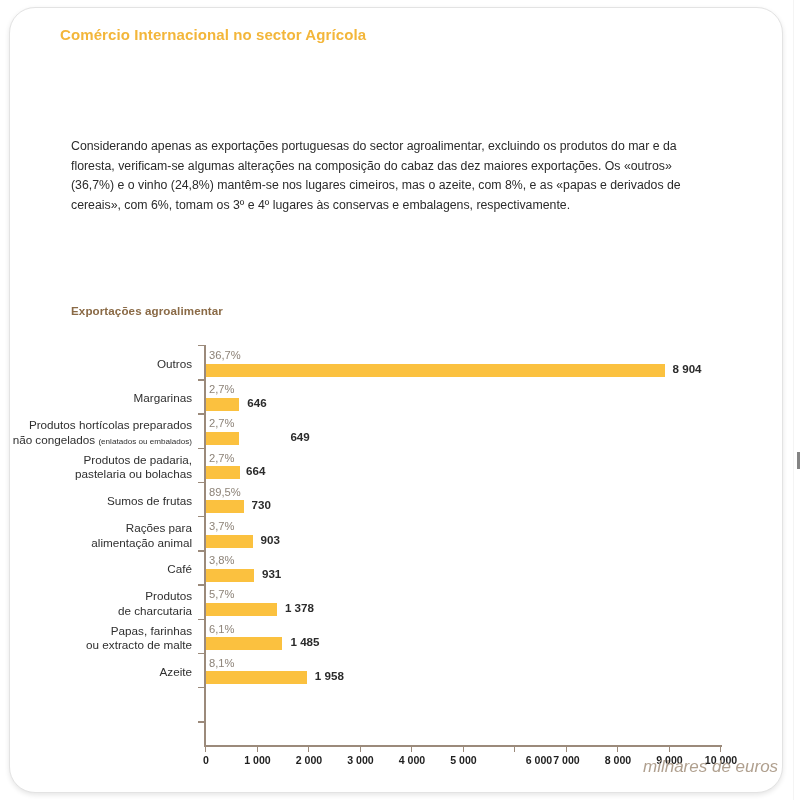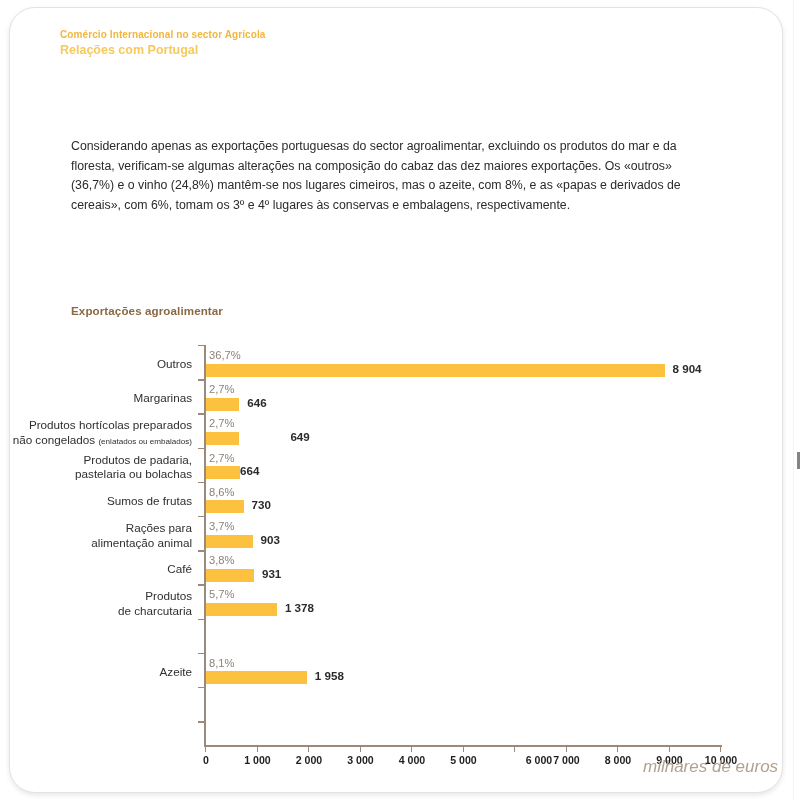--- a/index.html
+++ b/index.html
@@ -38,21 +38,21 @@
 
   
   .header {
     position: absolute;
     left: 60px;
     top: 26px;
     width: 600px;
   }
   .title-main {
     color: #f3b63a;
-    font-size: 10px;
+    font-size: 15px;
     font-weight: bold;
     letter-spacing: 0.1px;
     line-height: 17px;
     white-space: nowrap;
   }
   .title-sub {
     color: #f6c95c;
     font-size: 12.5px;
     font-weight: bold;
     line-height: 15px;
@@ -201,21 +201,20 @@
   }
 </style>
 </head>
 <body>
 
 <div id="page">
   <div class="card"></div>
 
   <div class="header">
     <div class="title-main">Comércio Internacional no sector Agrícola</div>
-    <div class="title-sub">Relações com Portugal</div>
   </div>
 
   <div class="intro">Considerando apenas as exportações portuguesas do sector agroalimentar, excluindo os produtos do mar e da floresta, verificam-se algumas alterações na composição do cabaz das dez maiores exportações. Os «outros» (36,7%) e o vinho (24,8%) mantêm-se nos lugares cimeiros, mas o azeite, com 8%, e as «papas e derivados de cereais», com 6%, tomam os 3º e 4º lugares às conservas e embalagens, respectivamente.</div>
 
   <div class="chart-title">Exportações agroalimentar</div>
 
   <div class="chart" id="chart">
     <div class="axis-v"></div>
     <div class="axis-h"></div>
   <div class="row" style="top: 7px;">
@@ -243,28 +242,28 @@
         <div class="pct" style="left: 209px; top: 2px;">2,7%</div>
         <div class="val" style="left: 247.423px; top: 14.5px; margin-left: 43px;">649</div>
       </div>
       <div class="row" style="top: 109.6px;">
         <div class="cat-label" style="top: 3px;">
           <div>Produtos  de padaria,</div>
           <div>pastelaria ou bolachas</div>
         </div>
         <div class="bar" title="Produtos  de padaria, 664" style="width: 34.196px; top: 16.5px;"></div>
         <div class="pct" style="left: 209px; top: 2px;">2,7%</div>
-        <div class="val" style="left: 240px; top: 14.5px;">664</div>
+        <div class="val" style="left: 246px; top: 14.5px;">664</div>
       </div>
       <div class="row" style="top: 143.8px;">
         <div class="cat-label" style="top: 10px;">
           <div>Sumos de frutas</div>
         </div>
         <div class="bar" title="Sumos de frutas 730" style="width: 37.595px; top: 16.5px;"></div>
-        <div class="pct" style="left: 209px; top: 2px;">8,6%</div>
+        <div class="pct" style="left: 209px; top: 2px;">89,5%</div>
         <div class="val" style="left: 251.595px; top: 14.5px;">730</div>
       </div>
       <div class="row" style="top: 178px;">
         <div class="cat-label" style="top: 3px;">
           <div>Rações para</div>
           <div>alimentação animal</div>
         </div>
         <div class="bar" title="Rações para 903" style="width: 46.5045px; top: 16.5px;"></div>
         <div class="pct" style="left: 209px; top: 2px;">3,7%</div>
         <div class="val" style="left: 260.505px; top: 14.5px;">903</div>
@@ -278,20 +277,29 @@
         <div class="val" style="left: 261.947px; top: 14.5px;">931</div>
       </div>
       <div class="row" style="top: 246.4px;">
         <div class="cat-label" style="top: 3px;">
           <div>Produtos</div>
           <div>de charcutaria</div>
         </div>
         <div class="bar" title="Produtos 1 378" style="width: 70.967px; top: 16.5px;"></div>
         <div class="pct" style="left: 209px; top: 2px;">5,7%</div>
         <div class="val" style="left: 284.967px; top: 14.5px;">1 378</div>
+      </div>
+      <div class="row" style="top: 280.6px;">
+        <div class="cat-label" style="top: 3px;">
+          <div>Papas, farinhas</div>
+          <div>ou extracto  de malte</div>
+        </div>
+        <div class="bar" title="Papas, farinhas 1 485" style="width: 76.4775px; top: 16.5px;"></div>
+        <div class="pct" style="left: 209px; top: 2px;">6,1%</div>
+        <div class="val" style="left: 290.477px; top: 14.5px;">1 485</div>
       </div>
       <div class="row" style="top: 314.8px;">
         <div class="cat-label" style="top: 10px;">
           <div>Azeite</div>
         </div>
         <div class="bar" title="Azeite 1 958" style="width: 100.837px; top: 16.5px;"></div>
         <div class="pct" style="left: 209px; top: 2px;">8,1%</div>
         <div class="val" style="left: 314.837px; top: 14.5px;">1 958</div>
       </div>
       <div class="vtick" style="top: 5px;"></div>

